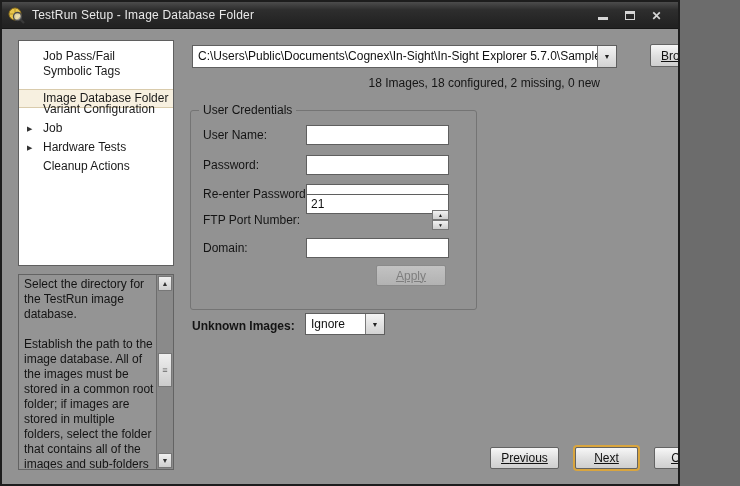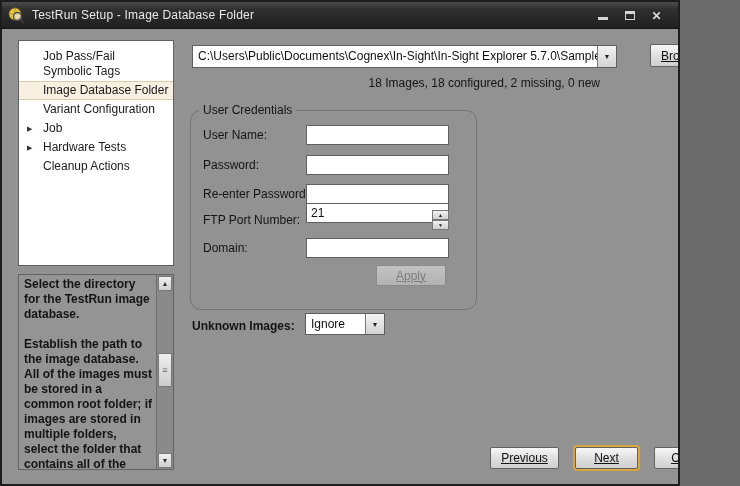--- a/index.html
+++ b/index.html
@@ -25,25 +25,25 @@
   
   .nav-list{
     position:absolute; left:16px; top:38px; width:156px; height:226px;
     background:#ffffff; border:1px solid #5f5f5f; font-size:12px; color:#1a1a1a;
   }
   .tree-item{ position:absolute; left:0; right:0; height:19px; line-height:19px; }
   .tree-item .tl{ position:absolute; left:24px; white-space:nowrap; }
   .tree-item .tw{ position:absolute; left:8px; top:0; font-size:7px; color:#333; line-height:19px; }
   .tree-item.selected{
     background:#f7f0e0; border-top:1px solid #d9cbac; border-bottom:1px solid #d9cbac;
-    height:19px; line-height:17px;
+    height:19px; line-height:17px;margin-top:8px;
   }
   .help-panel{
     position:absolute; left:16px; top:272px; width:156px; height:196px;
-    background:#949494; border:1px solid #636363; overflow:hidden;font-weight:bold;
+    background:#949494; border:1px solid #636363; overflow:hidden;
   }
   .help-text{
     position:absolute; left:0; top:0; right:17px; bottom:0;
     padding:2px 2px 2px 5px; font-size:12px; line-height:15px; color:#141414;
     overflow:hidden;
   }
   .help-text p{ margin-bottom:15px; }
   .scrollbar{ position:absolute; right:0; top:0; bottom:0; width:17px; background:#8a8a8a; border-left:1px solid #6d6d6d; }
   .sb-btn{
     position:absolute; left:1px; right:1px; height:15px;
@@ -79,21 +79,21 @@
     display:flex; align-items:center; justify-content:center;text-decoration:underline;
   }
   .btn span::first-letter{ text-decoration:underline; }
   .browse-btn{ left:648px; top:42px; width:72px; height:23px; }
   .status-text{
     position:absolute; left:190px; top:74px; width:425px;
     font-size:12px; color:#151515; text-align:right; padding-right:17px;
   }
   .groupbox{
     position:absolute; left:188px; top:108px; width:287px; height:200px;
-    border:1px solid #747474; border-radius:11px;
+    border:1px solid #747474; border-radius:3px;
   }
   .groupbox-label{
     position:absolute; left:8px; top:-8px; background:#929292;
     padding:0 4px; font-size:12px; color:#141414;
   }
   .field-row-label{ position:absolute; left:12px; font-size:12px; color:#141414; }
   .field{
     position:absolute; left:115px; width:143px; height:20px;
     border:1px solid #5f5f5f; background:#fff; font-family:"Liberation Sans", sans-serif;
     font-size:12px; color:#111; padding:0 4px;
@@ -203,21 +203,21 @@
     <span class="field-row-label" style="top:17px">User Name:</span>
     <input class="field" style="top: 14px;" value="">
 
     <span class="field-row-label" style="top:47px">Password:</span>
     <input class="field" style="top: 44px;" value="">
 
     <span class="field-row-label" style="top:76px">Re-enter Password:</span>
     <input class="field" style="top: 73px;" value="">
 
     <span class="field-row-label" style="top:102px">FTP Port Number:</span>
-    <input class="field" style="top: 92px; padding-right: 14px;" value="21">
+    <input class="field" style="top: 83px; padding-right: 14px;" value="21">
     <div class="spinner" style="top:99px">
       <div class="spin-btn">
           <span>▲</span>
         </div>
       <div class="spin-btn">
           <span>▼</span>
         </div>
     </div>
 
     <span class="field-row-label" style="top:130px">Domain:</span>

